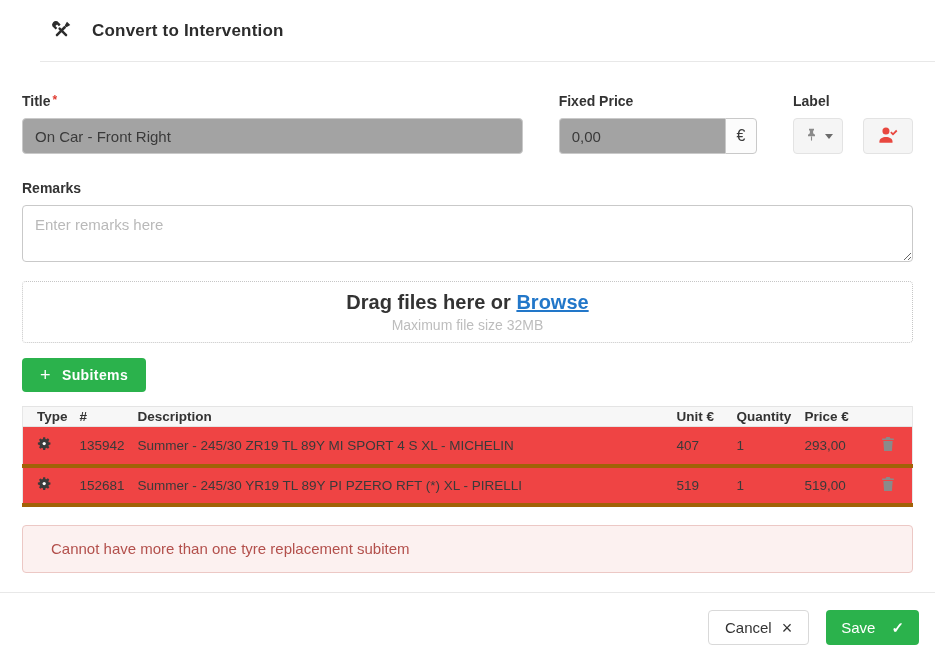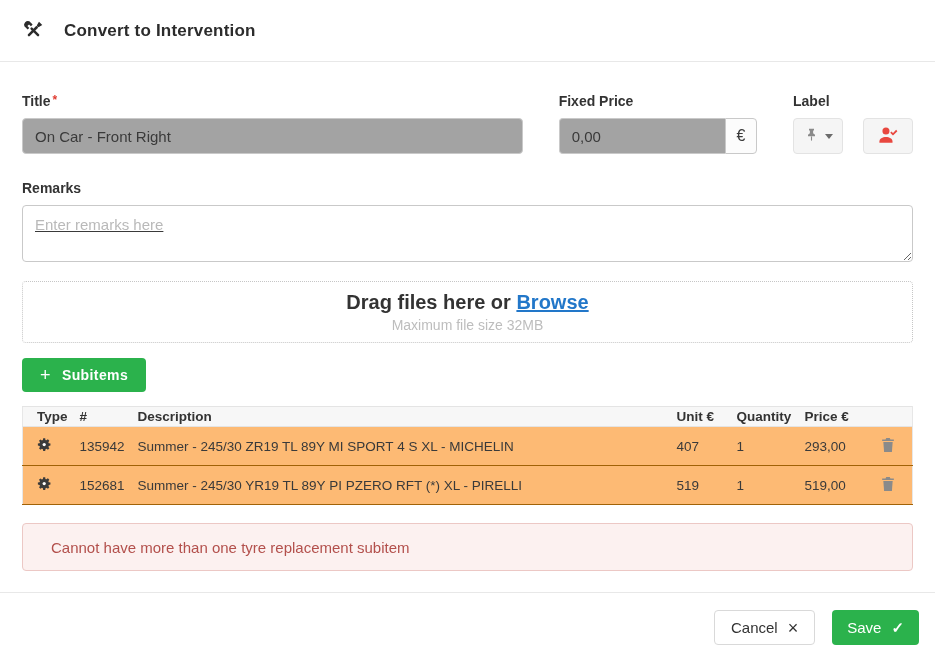--- a/index.html
+++ b/index.html
@@ -6,22 +6,23 @@
   html, body { background: #fff; }
   body {
     width: 935px; height: 662px;
     font-family: "Liberation Sans", sans-serif;
     color: #333; position: relative; overflow: hidden;
   }
 
   
   .header {
     display: flex; align-items: center; gap: 19px;
-    height: 62px; padding: 0 22px;
+    height: 62px; padding: 0 10px;
     border-bottom: 1px solid #e8e8e8;
+    margin-left: 40px;
   }
   .header .tools-icon { display: inline-flex; }
   .header h1 { font-size: 17px; font-weight: 700; color: #2c2c2c; letter-spacing: .2px; }
 
   .content { padding: 0 22px; }
 
   
   .form-row { display: flex; gap: 36px; margin-top: 31px; }
   .field-label {
     font-size: 14px; font-weight: 700; color: #333;
@@ -65,21 +66,21 @@
     border-top: 5px solid #6b6b6b;
   }
 
   
   .remarks-block { margin-top: 26px; }
   textarea {
     width: 100%; height: 57px;
     border: 1px solid #c9c9c9; border-radius: 4px;
     font-size: 15px; color: #3a3a3a; padding: 10px 12px;
     font-family: "Liberation Sans", sans-serif;
-    resize: vertical; outline: none; text-decoration: underline;
+    resize: vertical; outline: none;
   }
 
   
   .dropzone {
     margin-top: 15px; height: 62px;
     border: 1px dotted #c6c6c6; border-radius: 4px;
     display: flex; flex-direction: column; align-items: center; justify-content: center;
     cursor: pointer;
   }
   .dropzone .line1 { font-size: 20px; font-weight: 700; color: #333; }
@@ -99,23 +100,23 @@
   .add-subitems .plus { font-size: 18px; font-weight: 400; line-height: 1; }
 
   
   .subitems-table { margin-top: 14px; width: 100%; border-collapse: collapse; }
   .subitems-table th {
     background: #f7f7f7; border-top: 1px solid #e4e4e4; border-bottom: 1px solid #e4e4e4;
     font-size: 13.5px; font-weight: 700; color: #333; text-align: left;
     height: 20px; padding: 0 6px;
   }
   .subitems-table td {
-    border-bottom: 1px solid #a16207;
+    border-bottom: 4px solid #a16207;
     font-size: 13.5px; color: #3a3a3a;
-    height: 39px; padding: 0 6px; background: #fdba74;
+    height: 39px; padding: 0 6px; background: #ef4444;
   }
   .subitems-table tr td:first-child, .subitems-table tr th:first-child { border-left: 1px solid #e7e7e7; padding-left: 14px; }
   .subitems-table tr td:last-child, .subitems-table tr th:last-child { border-right: 1px solid #e7e7e7; }
   .col-type { width: 45px; }
   .col-num { width: 58px; }
   .col-unit { width: 60px; }
   .col-qty { width: 68px; }
   .col-price { width: 74px; margin-left: 24px; }
   .col-actions { width: 40px; }
   .trash-btn { background: none; border: none; cursor: pointer; display: inline-flex; padding: 2px; }
@@ -135,21 +136,21 @@
     display: flex; align-items: center; justify-content: flex-end;
     gap: 17px; padding-right: 16px;
   }
   .btn-cancel {
     height: 35px; padding: 0 16px;
     background: #fff; border: 1px solid #d9d9d9; border-radius: 4px;
     font-size: 15px; color: #333; display: inline-flex; align-items: center; gap: 10px;
     cursor: pointer; font-family: "Liberation Sans", sans-serif;
   }
   .btn-cancel .x-glyph { font-size: 18px; line-height: 1; color: #333; }
-  .btn-save { height: 35px; padding: 0 15px; font-size: 15px; gap: 10px; }
+  .btn-save { height: 35px; padding: 0 15px; font-size: 15px; gap: 16px; }
   .btn-save .check-glyph { font-size: 15px; font-weight: 700; }
 </style>
 </head>
 <body>
 
 <div class="header">
   <span class="tools-icon">
     <svg width="23" height="23" viewBox="0 0 24 24" fill="#2c2c2c">
       <g transform="rotate(45 12 12)">
         <rect x="10.7" y="6" width="2.6" height="14" rx="1.2"></rect>

